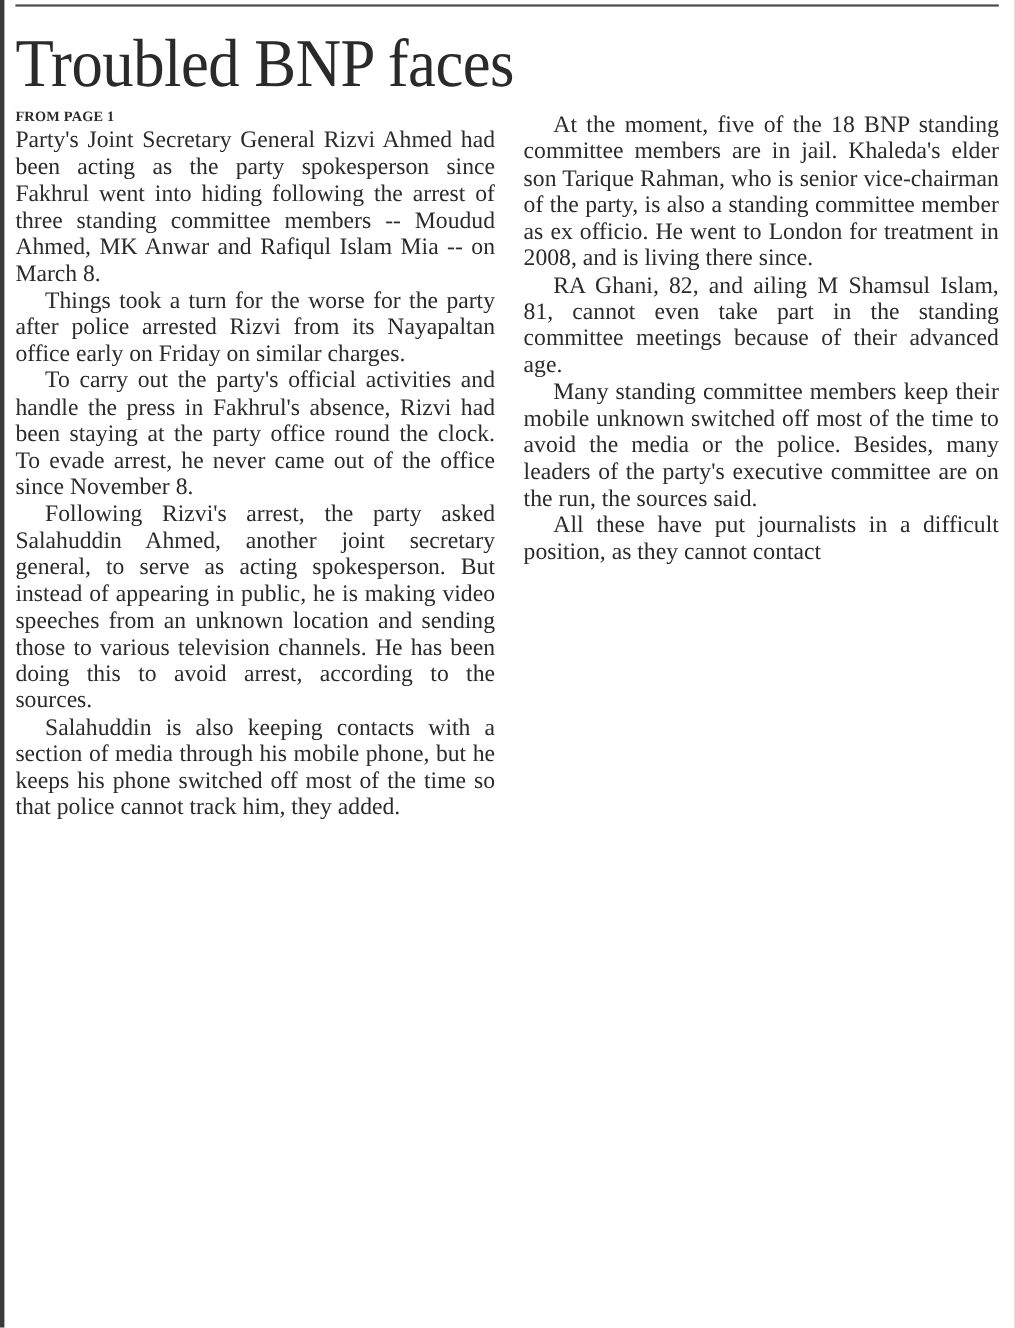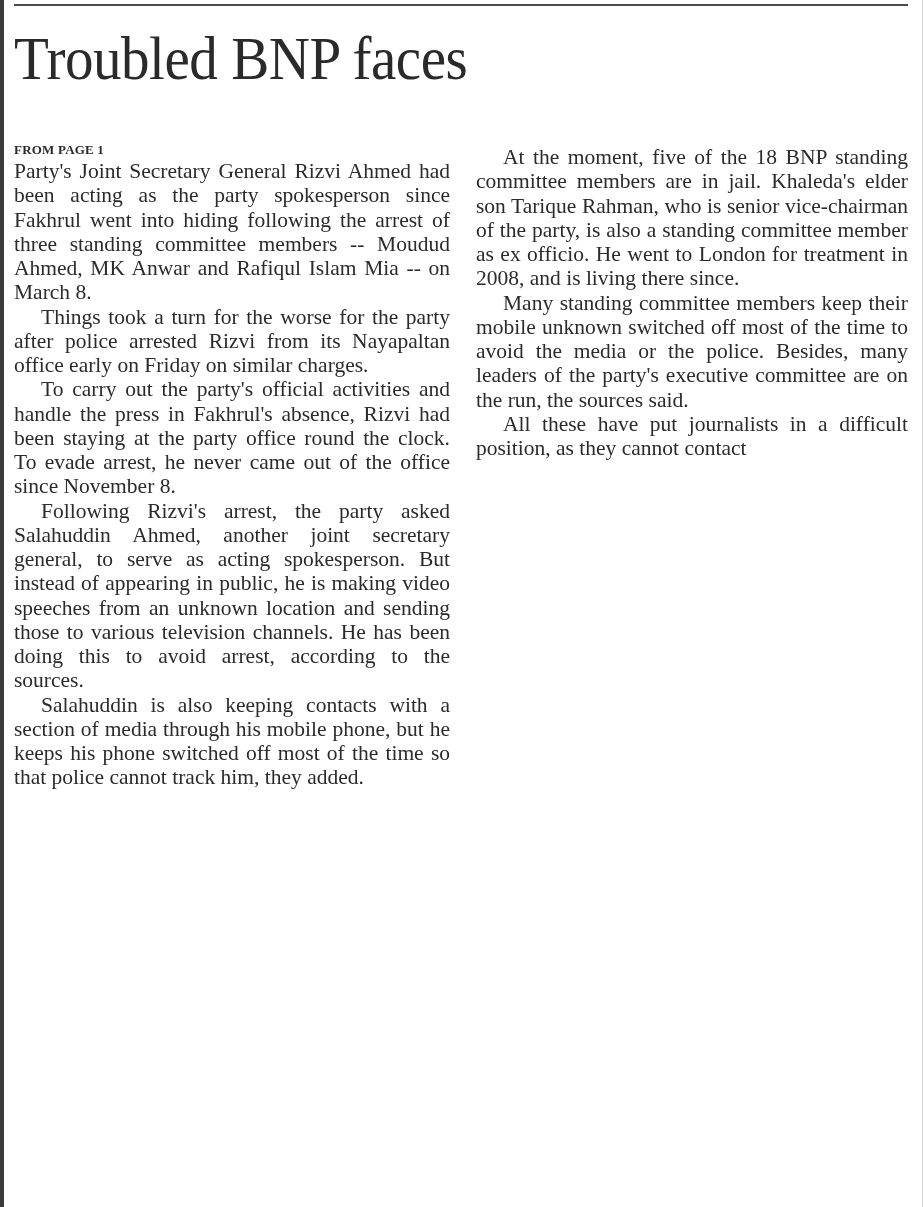--- a/index.html
+++ b/index.html
@@ -25,21 +25,21 @@
     position: absolute; left: 14px; top: 22px; margin: 0;
     font-family: "Liberation Serif", "DejaVu Serif", serif;
     font-weight: normal; font-size: 62px; line-height: 72px;
     color: #2a2a2a; letter-spacing: -0.5px;
     transform: scaleX(0.92); transform-origin: left top;
   }
   .col {
     position: absolute; top: 98px; width: 436px;
     font-family: "Liberation Serif", "DejaVu Serif", serif;
     font-size: 21.5px; line-height: 24.25px;
-    text-align: justify; hyphens: manual; margin-top: 44px;
+    text-align: justify; hyphens: manual;
   }
   .col-left { left: 14px; }
   .col-right { left: 476px; top: 101px; width: 432px; }
   .kicker {
     font-family: "Liberation Serif", "DejaVu Serif", serif;
     font-weight: bold; font-size: 13px; line-height: 16px;
     letter-spacing: 0.2px; color: #2b2b2b; margin: 0 0 1px 0;
   }
   .col p { margin: 0; text-indent: 27px; }
   .col p.first { text-indent: 0; }
@@ -57,15 +57,16 @@
   <div class="kicker">FROM PAGE 1</div>
   <p class="first">Party's Joint Secretary General Rizvi Ahmed had been acting as the party spokesperson since Fakhrul went into hiding following the arrest of three stand­ing committee members -- Moudud Ahmed, MK Anwar and Rafiqul Islam Mia -- on March 8.</p>
   <p>Things took a turn for the worse for the party after police arrested Rizvi from its Nayapaltan office early on Friday on similar charges.</p>
   <p>To carry out the party's official activi­ties and handle the press in Fakhrul's absence, Rizvi had been staying at the party office round the clock. To evade arrest, he never came out of the office since November 8.</p>
   <p>Following Rizvi's arrest, the party asked Salahuddin Ahmed, another joint secretary general, to serve as acting spokesperson. But instead of appearing in public, he is making video speeches from an unknown location and sending those to various television channels. He has been doing this to avoid arrest, according to the sources.</p>
   <p>Salahuddin is also keeping contacts with a section of media through his mobile phone, but he keeps his phone switched off most of the time so that police cannot track him, they added.</p>
 </div>
 
 <div class="col col-right">
   <p>At the moment, five of the 18 BNP standing committee members are in jail. Khaleda's elder son Tarique Rahman, who is senior vice-chairman of the party, is also a standing committee member as ex officio. He went to London for treatment in 2008, and is living there since.</p>
+  <p>RA Ghani, 82, and ailing M Shamsul Islam, 81, cannot even take part in the standing committee meetings because of their advanced age.</p>
   <p>Many standing committee members keep their mobile unknown switched off most of the time to avoid the media or the police. Besides, many leaders of the party's executive committee are on the run, the sources said.</p>
   <p>All these have put journalists in a difficult position, as they cannot contact</p>
 </div>
 
 </body></html>

